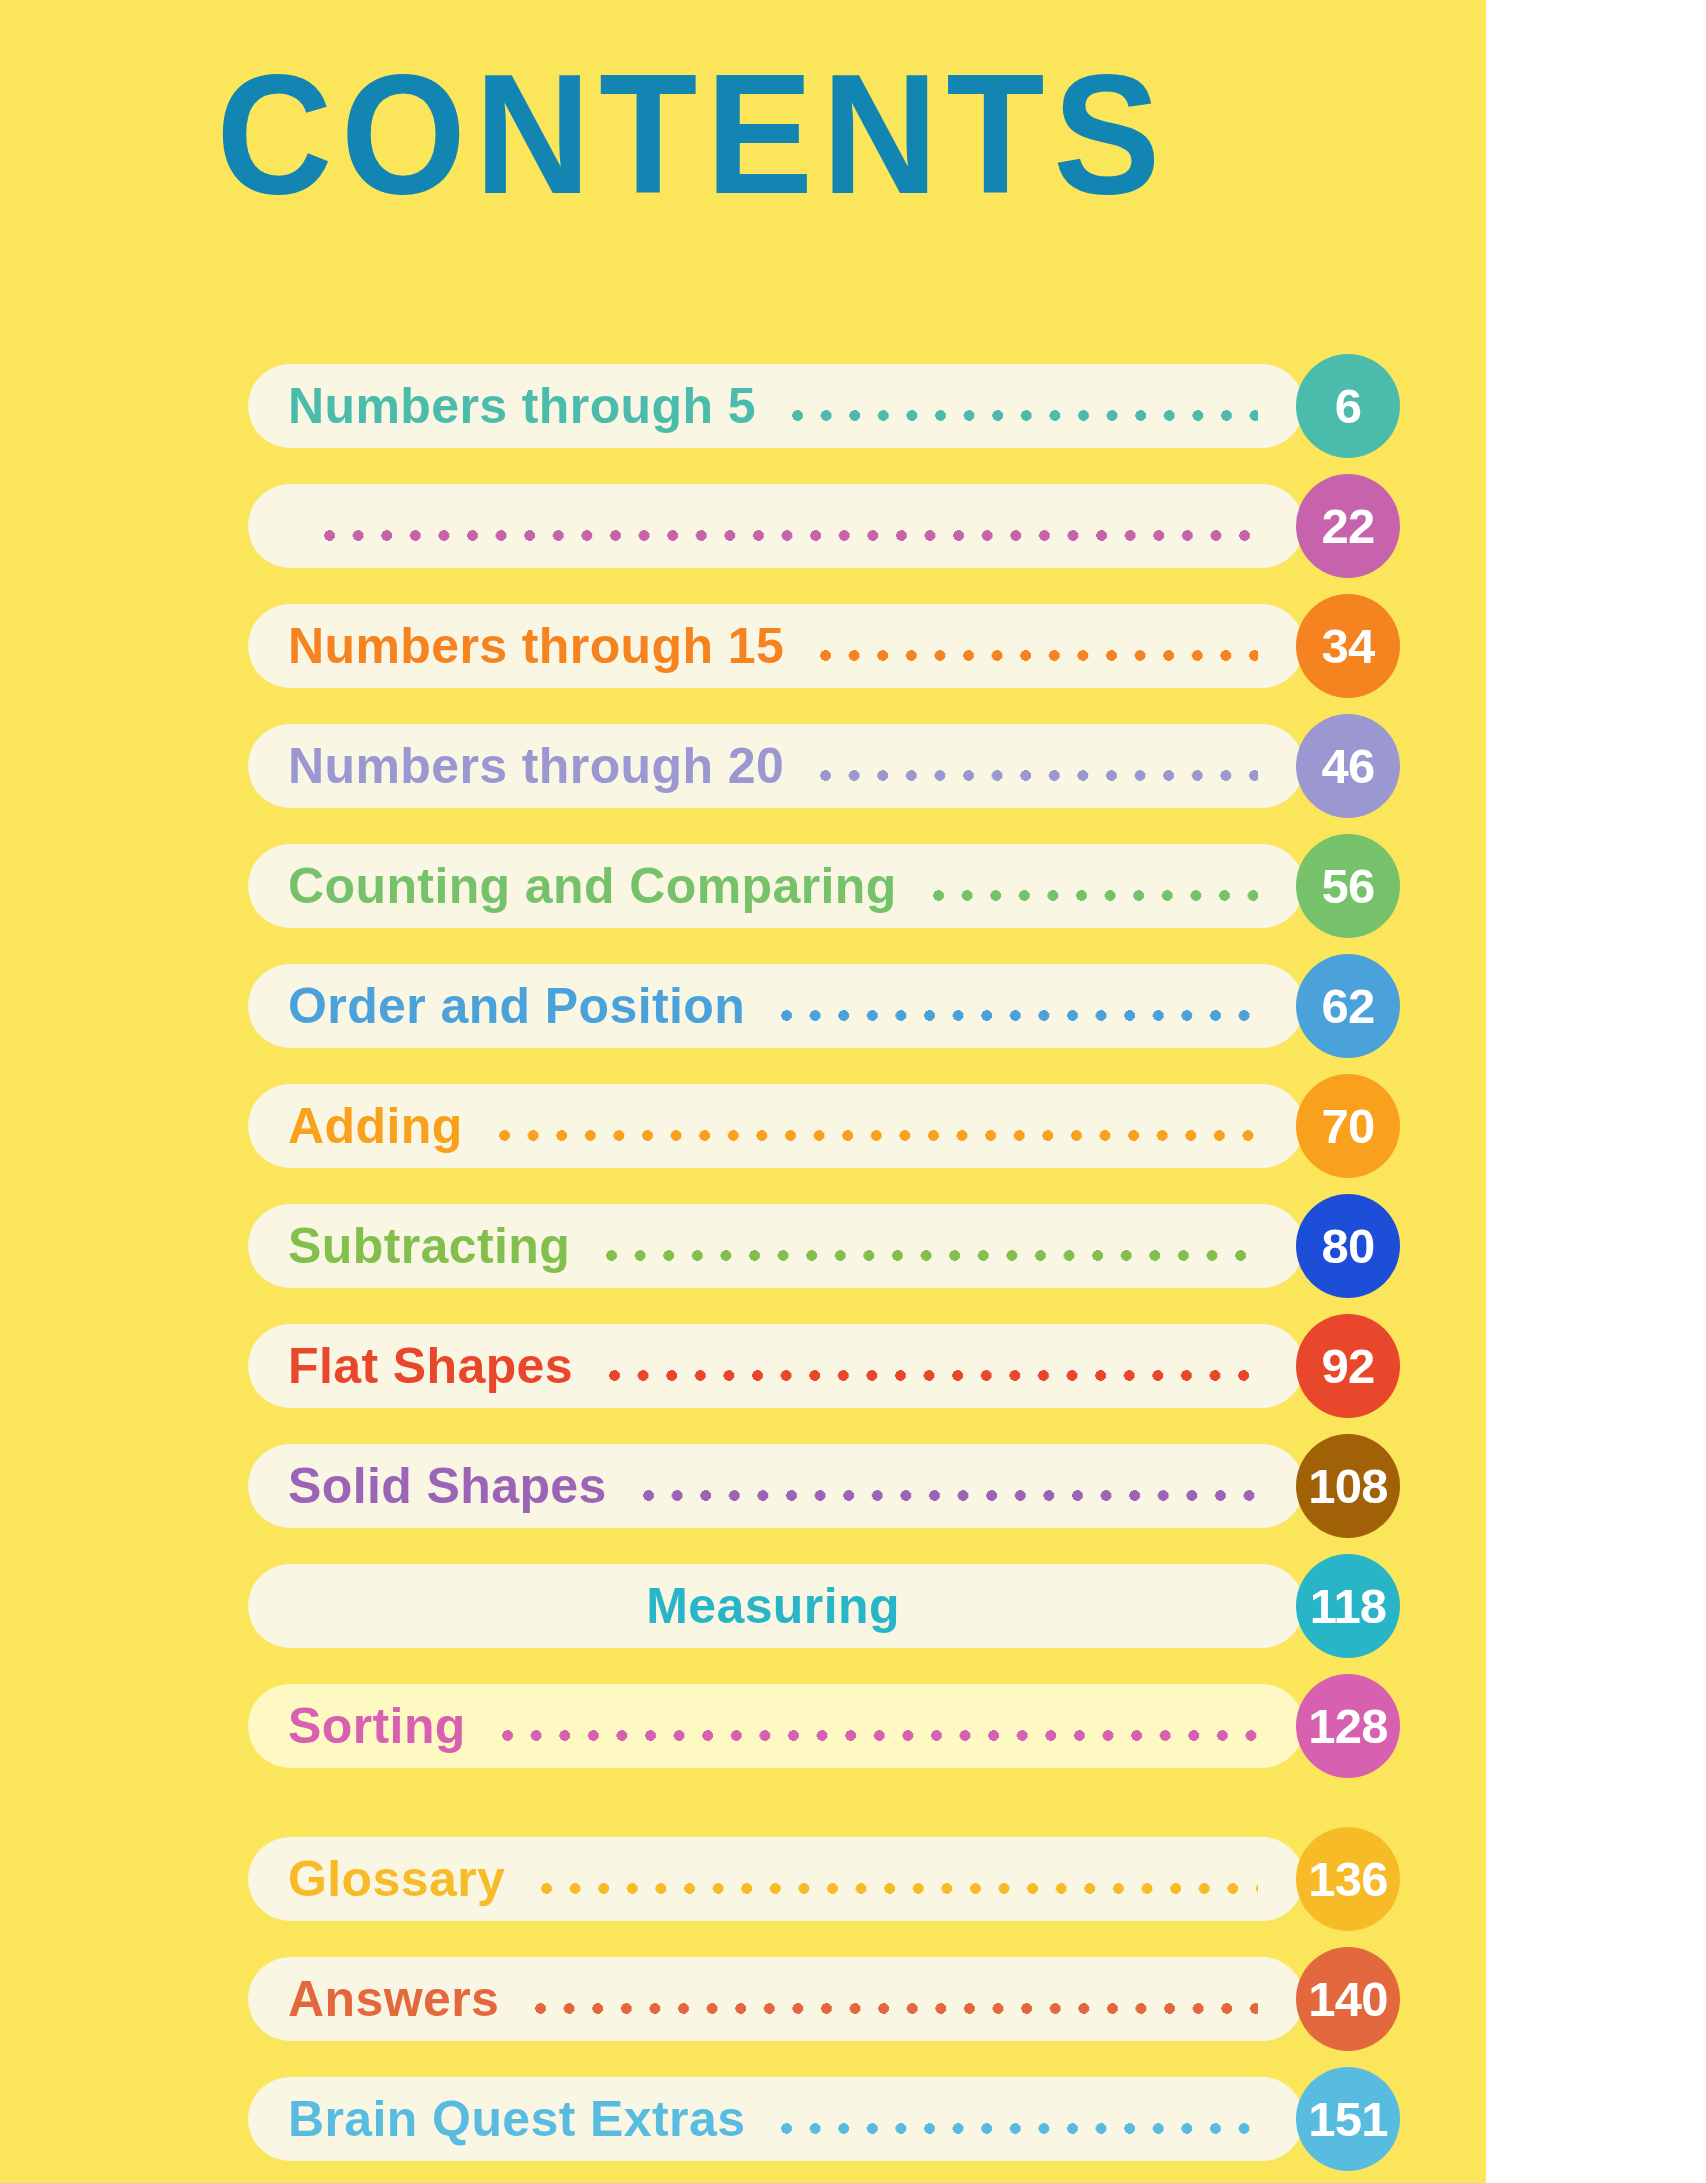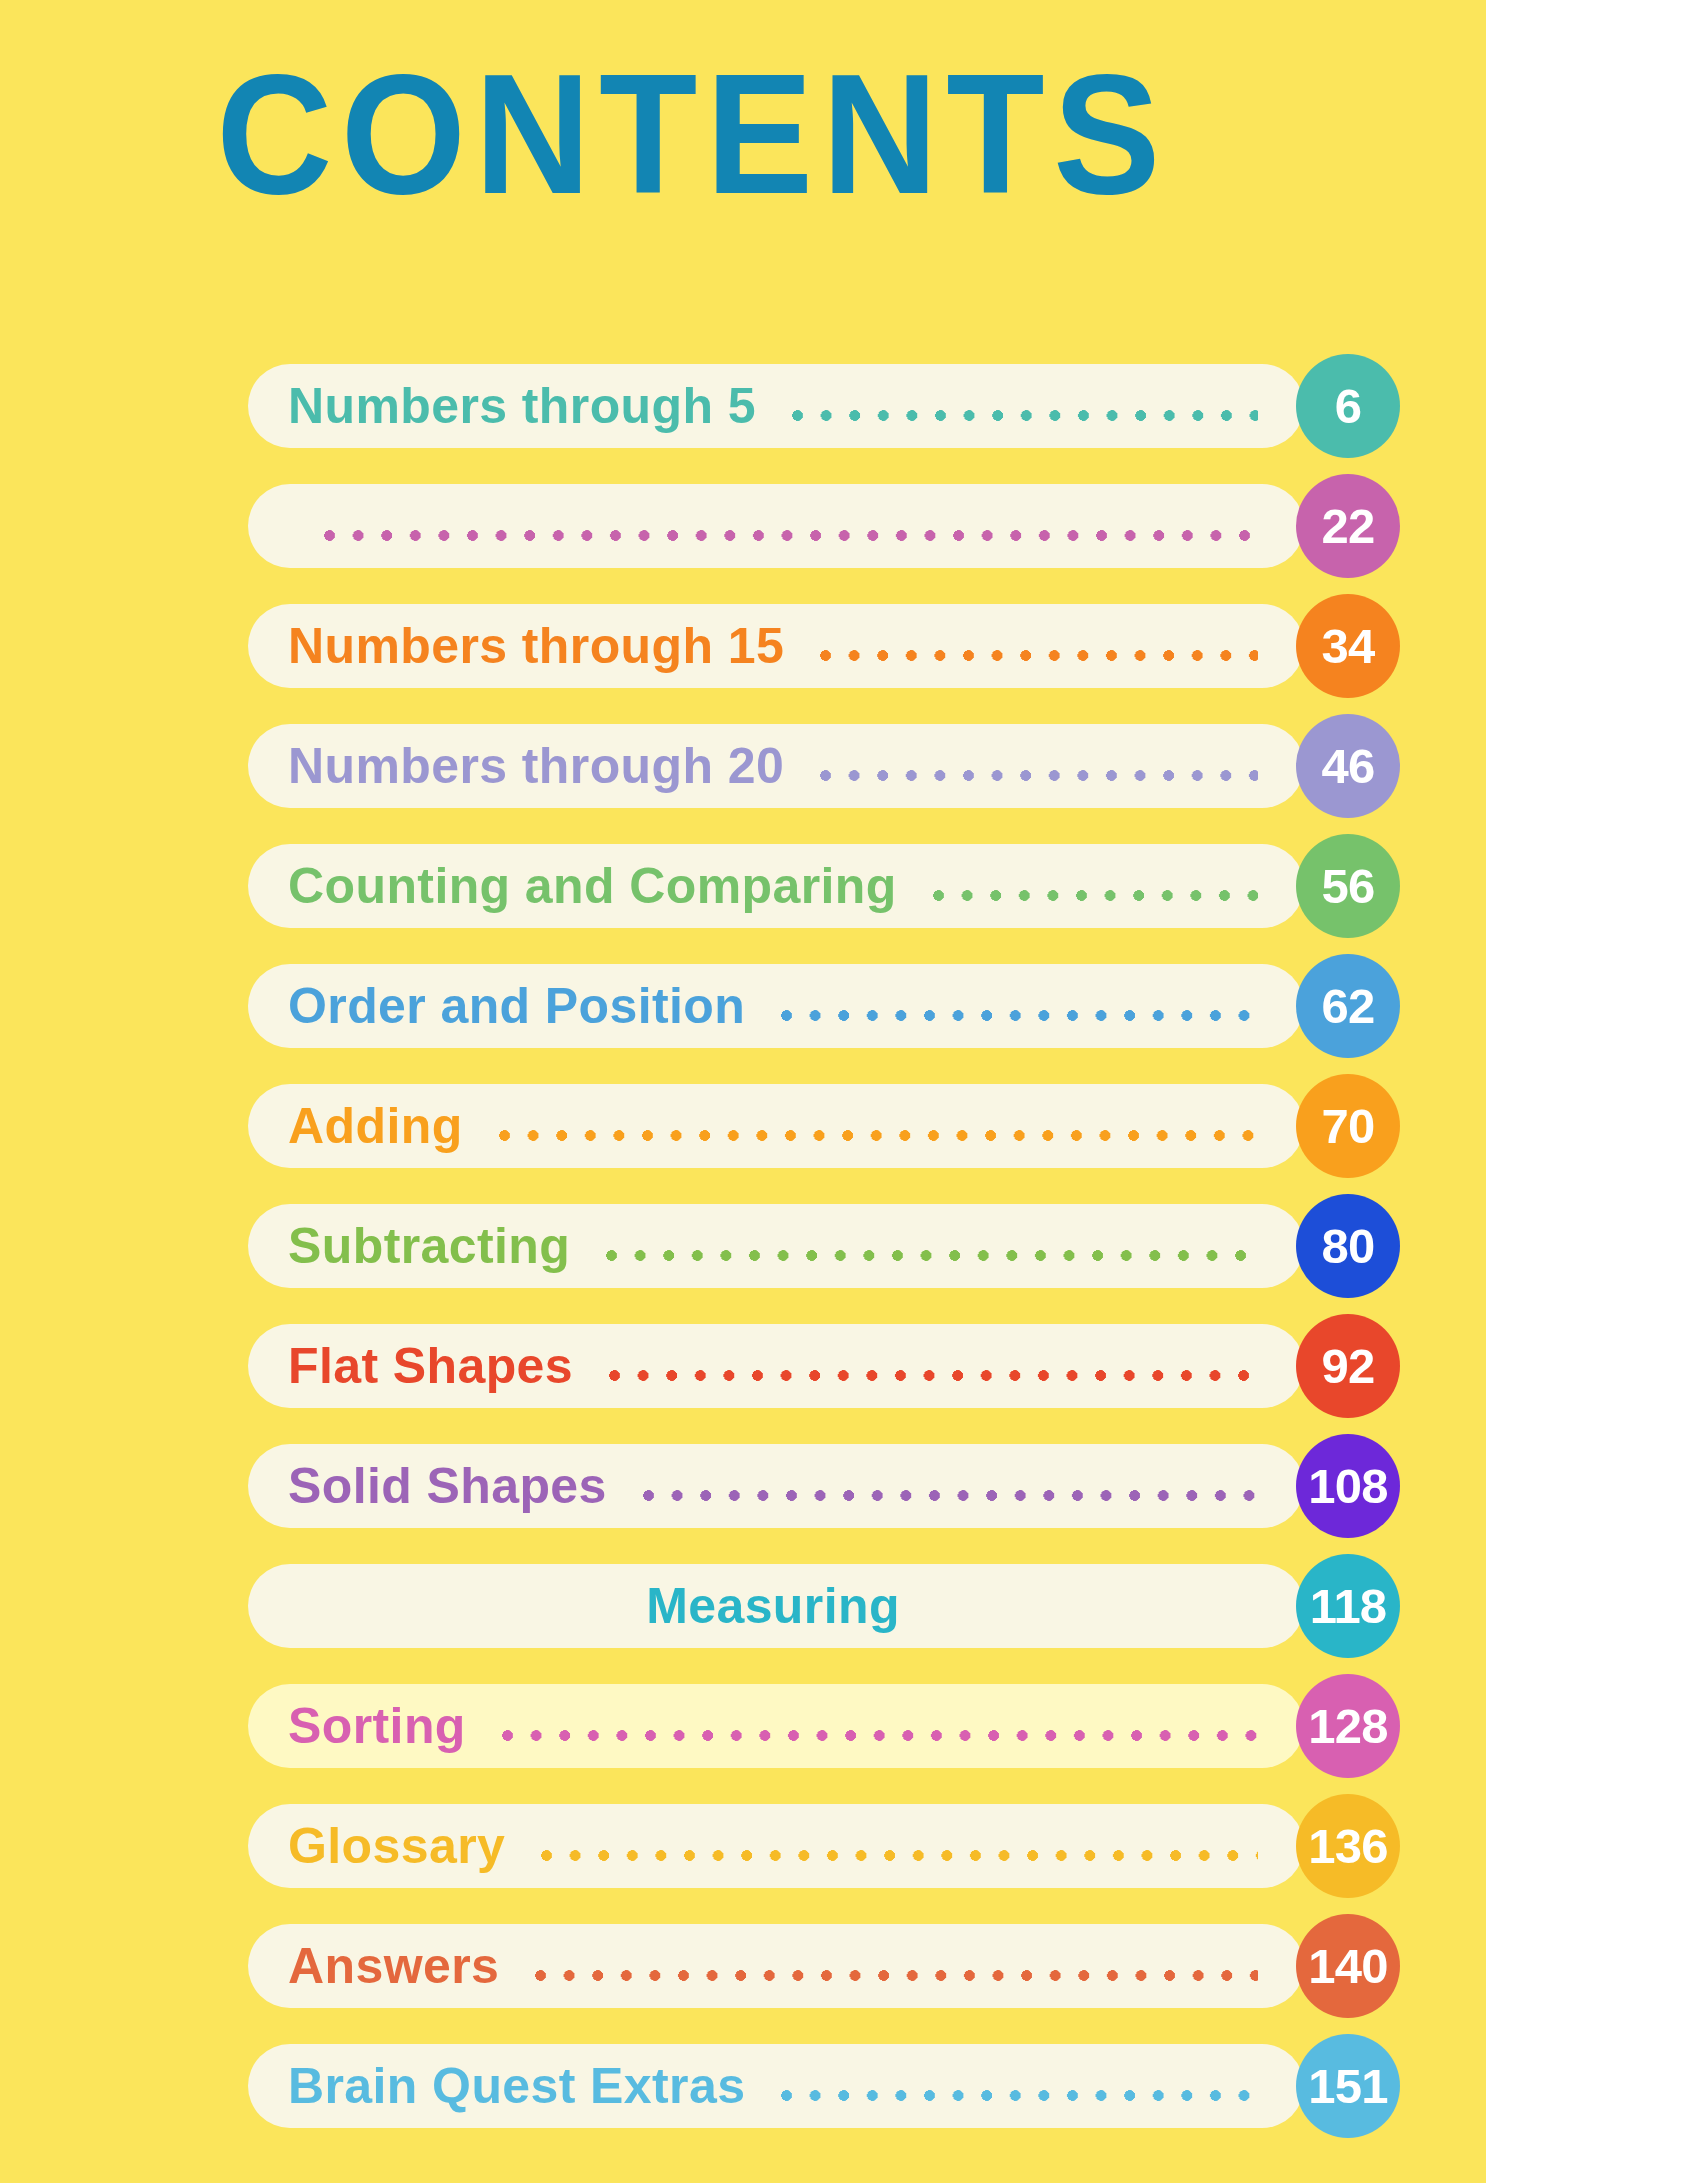--- a/index.html
+++ b/index.html
@@ -135,36 +135,36 @@
 
   <div class="toc-row" style="background: rgb(249, 246, 228);">
     <span class="row-label" style="color: rgb(232, 71, 43);">Flat Shapes</span>
     <span class="dots" style="background-image: radial-gradient(5.5px at 6.7px 50%, rgb(232, 71, 43) 98%, transparent 100%);"></span>
     <span class="page-badge" style="background: rgb(232, 71, 43); color: rgb(255, 255, 255);">92</span>
   </div>
 
   <div class="toc-row" style="background: rgb(249, 246, 228);">
     <span class="row-label" style="color: rgb(156, 100, 183);">Solid Shapes</span>
     <span class="dots" style="background-image: radial-gradient(5.5px at 6.7px 50%, rgb(156, 100, 183) 98%, transparent 100%);"></span>
-    <span class="page-badge" style="background: #6d28d9; color: rgb(255, 255, 255);">108</span>
+    <span class="page-badge" style="background: #a16207; color: rgb(255, 255, 255);">108</span>
   </div>
 
   <div class="toc-row" style="background: rgb(249, 246, 228); flex-direction: column;">
     <span class="row-label" style="color: rgb(41, 181, 200);">Measuring</span>
     <span class="dots" style="background-image: radial-gradient(5.5px at 6.7px 50%, rgb(41, 181, 200) 98%, transparent 100%);"></span>
     <span class="page-badge" style="background: rgb(41, 181, 200); color: rgb(255, 255, 255);">118</span>
   </div>
 
   <div class="toc-row" style="background: #fef9c3;">
     <span class="row-label" style="color: rgb(216, 96, 177);">Sorting</span>
     <span class="dots" style="background-image: radial-gradient(5.5px at 6.7px 50%, rgb(216, 96, 177) 98%, transparent 100%);"></span>
     <span class="page-badge" style="background: rgb(216, 96, 177); color: rgb(255, 255, 255);">128</span>
   </div>
 
-  <div class="toc-row" style="background: rgb(249, 246, 228);">
+  <div class="toc-row" style="background: rgb(249, 246, 228); margin-top: 33px;">
     <span class="row-label" style="color: rgb(246, 187, 39);">Glossary</span>
     <span class="dots" style="background-image: radial-gradient(5.5px at 6.7px 50%, rgb(246, 187, 39) 98%, transparent 100%);"></span>
     <span class="page-badge" style="background: rgb(246, 187, 39); color: rgb(255, 255, 255);">136</span>
   </div>
 
   <div class="toc-row" style="background: rgb(249, 246, 228);">
     <span class="row-label" style="color: rgb(228, 104, 61);">Answers</span>
     <span class="dots" style="background-image: radial-gradient(5.5px at 6.7px 50%, rgb(228, 104, 61) 98%, transparent 100%);"></span>
     <span class="page-badge" style="background: rgb(228, 104, 61); color: rgb(255, 255, 255);">140</span>
   </div>

